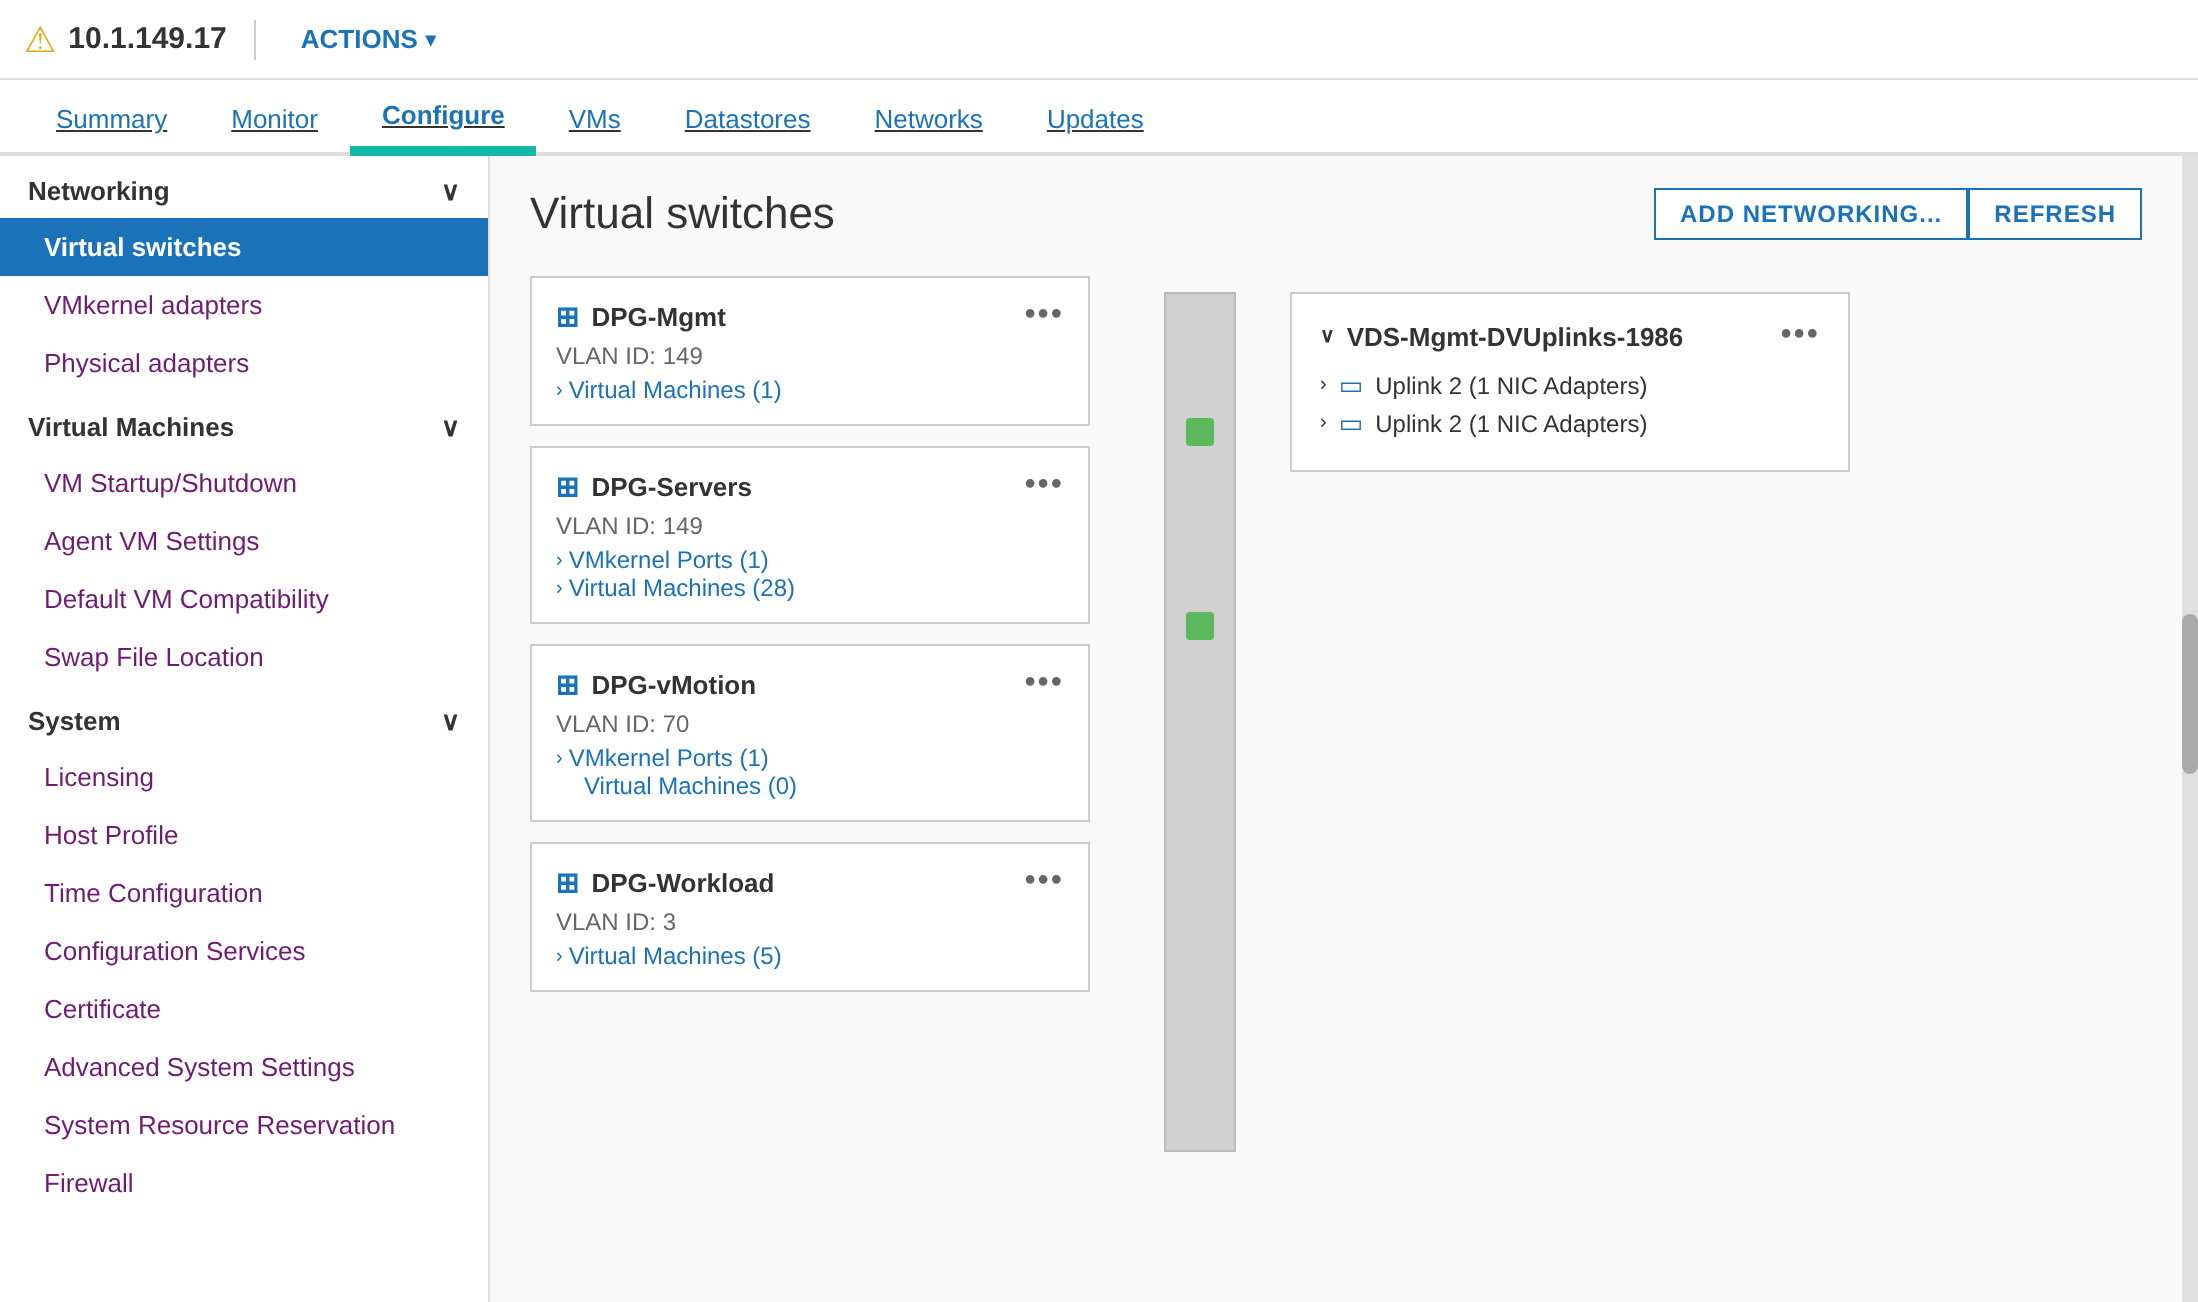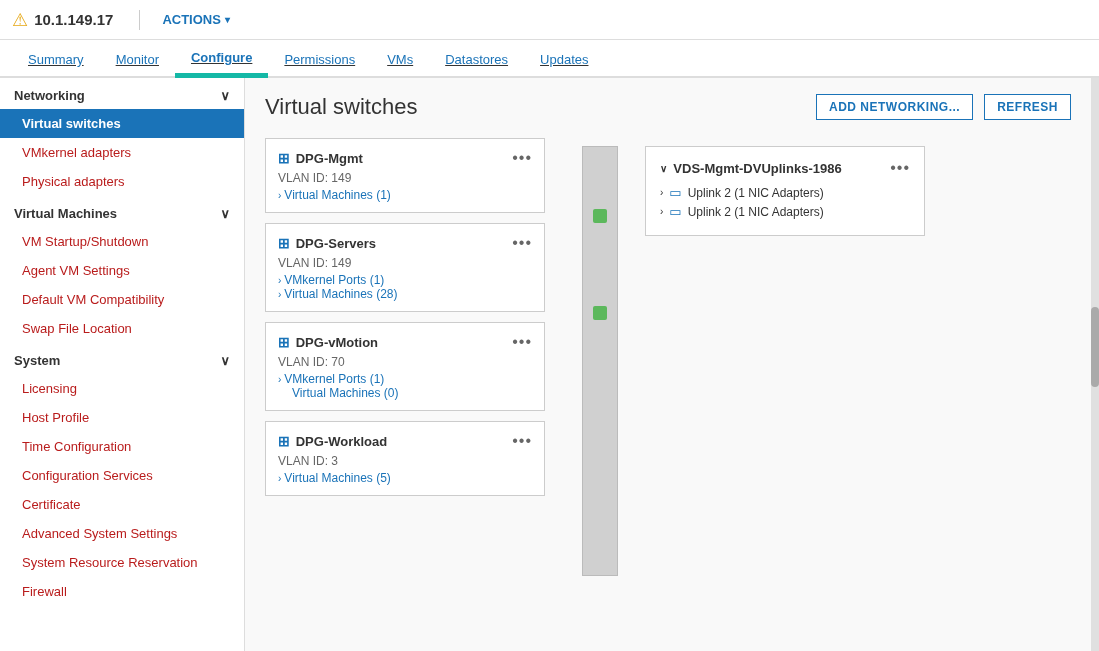--- a/index.html
+++ b/index.html
@@ -4,21 +4,21 @@
   <style>
     * { box-sizing: border-box; margin: 0; padding: 0; }
     body { font-family: Arial, sans-serif; font-size: 13px; color: #333; background: #fff; width: 1099px; height: 651px; overflow: hidden; }
 
     
     .top-bar {
       display: flex; align-items: center; height: 40px; border-bottom: 1px solid #ddd;
       padding: 0 12px; background: #fff;
     }
     .top-bar-alert { color: #e6a817; font-size: 18px; margin-right: 6px; }
-    .top-bar-ip { font-size: 15px; font-weight: bold; color: #333; margin-right: 26px; }
+    .top-bar-ip { font-size: 15px; font-weight: bold; color: #333; margin-right: 14px; }
     .top-bar-divider { width: 1px; height: 20px; background: #ccc; margin-right: 14px; }
     .actions-btn {
       display: flex; align-items: center; gap: 4px; color: #1a73b8; font-size: 13px;
       cursor: pointer; font-weight: 600; border: none; background: none; padding: 4px 8px;
     }
     .chevron-down { font-size: 10px; }
 
     
     .nav-tabs {
       display: flex; align-items: flex-end; height: 38px; border-bottom: 2px solid #ddd;
@@ -37,32 +37,32 @@
     .sidebar {
       width: 245px; min-width: 245px; border-right: 1px solid #ddd;
       overflow-y: auto; background: #fff;
     }
     .sidebar-section-header {
       display: flex; align-items: center; justify-content: space-between;
       padding: 10px 14px 6px 14px; font-weight: 700; font-size: 13px; color: #333;
       cursor: pointer;
     }
     .sidebar-item {
-      padding: 7px 14px 7px 22px; font-size: 13px; color: #b91c1c; cursor: pointer;
+      padding: 7px 14px 7px 22px; font-size: 13px; color: #701a75; cursor: pointer;
     }
     .sidebar-item.active { background: #1a73b8; color: #fff; font-weight: 600; border-radius: 0; }
 
     
     .content { flex: 1; overflow-y: auto; padding: 16px 20px; background: #f9f9f9; }
 
     .content-header {
       display: flex; align-items: center; justify-content: space-between; margin-bottom: 18px;
     }
     .content-title { font-size: 22px; font-weight: 400; color: #333; }
-    .header-buttons { display: flex; gap: 11px; }
+    .header-buttons { display: flex; gap: 0; }
     .btn-outline {
       border: 1px solid #1a73b8; color: #1a73b8; background: #fff; padding: 5px 12px;
       font-size: 12px; font-weight: 600; cursor: pointer; letter-spacing: 0.5px;
     }
 
     
     .vs-layout { display: flex; gap: 0; align-items: flex-start; }
     .vs-left-panels { display: flex; flex-direction: column; gap: 10px; width: 290px; }
 
     
@@ -112,23 +112,23 @@
   <button class="actions-btn">
     <span>ACTIONS</span>
     <span class="chevron-down">▾</span>
   </button>
 </div>
 
 <div class="nav-tabs">
   <div class="nav-tab">Summary</div>
   <div class="nav-tab">Monitor</div>
   <div class="nav-tab active">Configure</div>
-  <div class="nav-tab">Permissions</div>
   <div class="nav-tab">VMs</div>
   <div class="nav-tab">Datastores</div>
+  <div class="nav-tab">Networks</div>
   <div class="nav-tab">Updates</div>
 </div>
 
 <div class="main-layout">
 
   <div class="sidebar">
 
     <div class="sidebar-section-header">
       <span>Networking</span>
       <span>∨</span>

